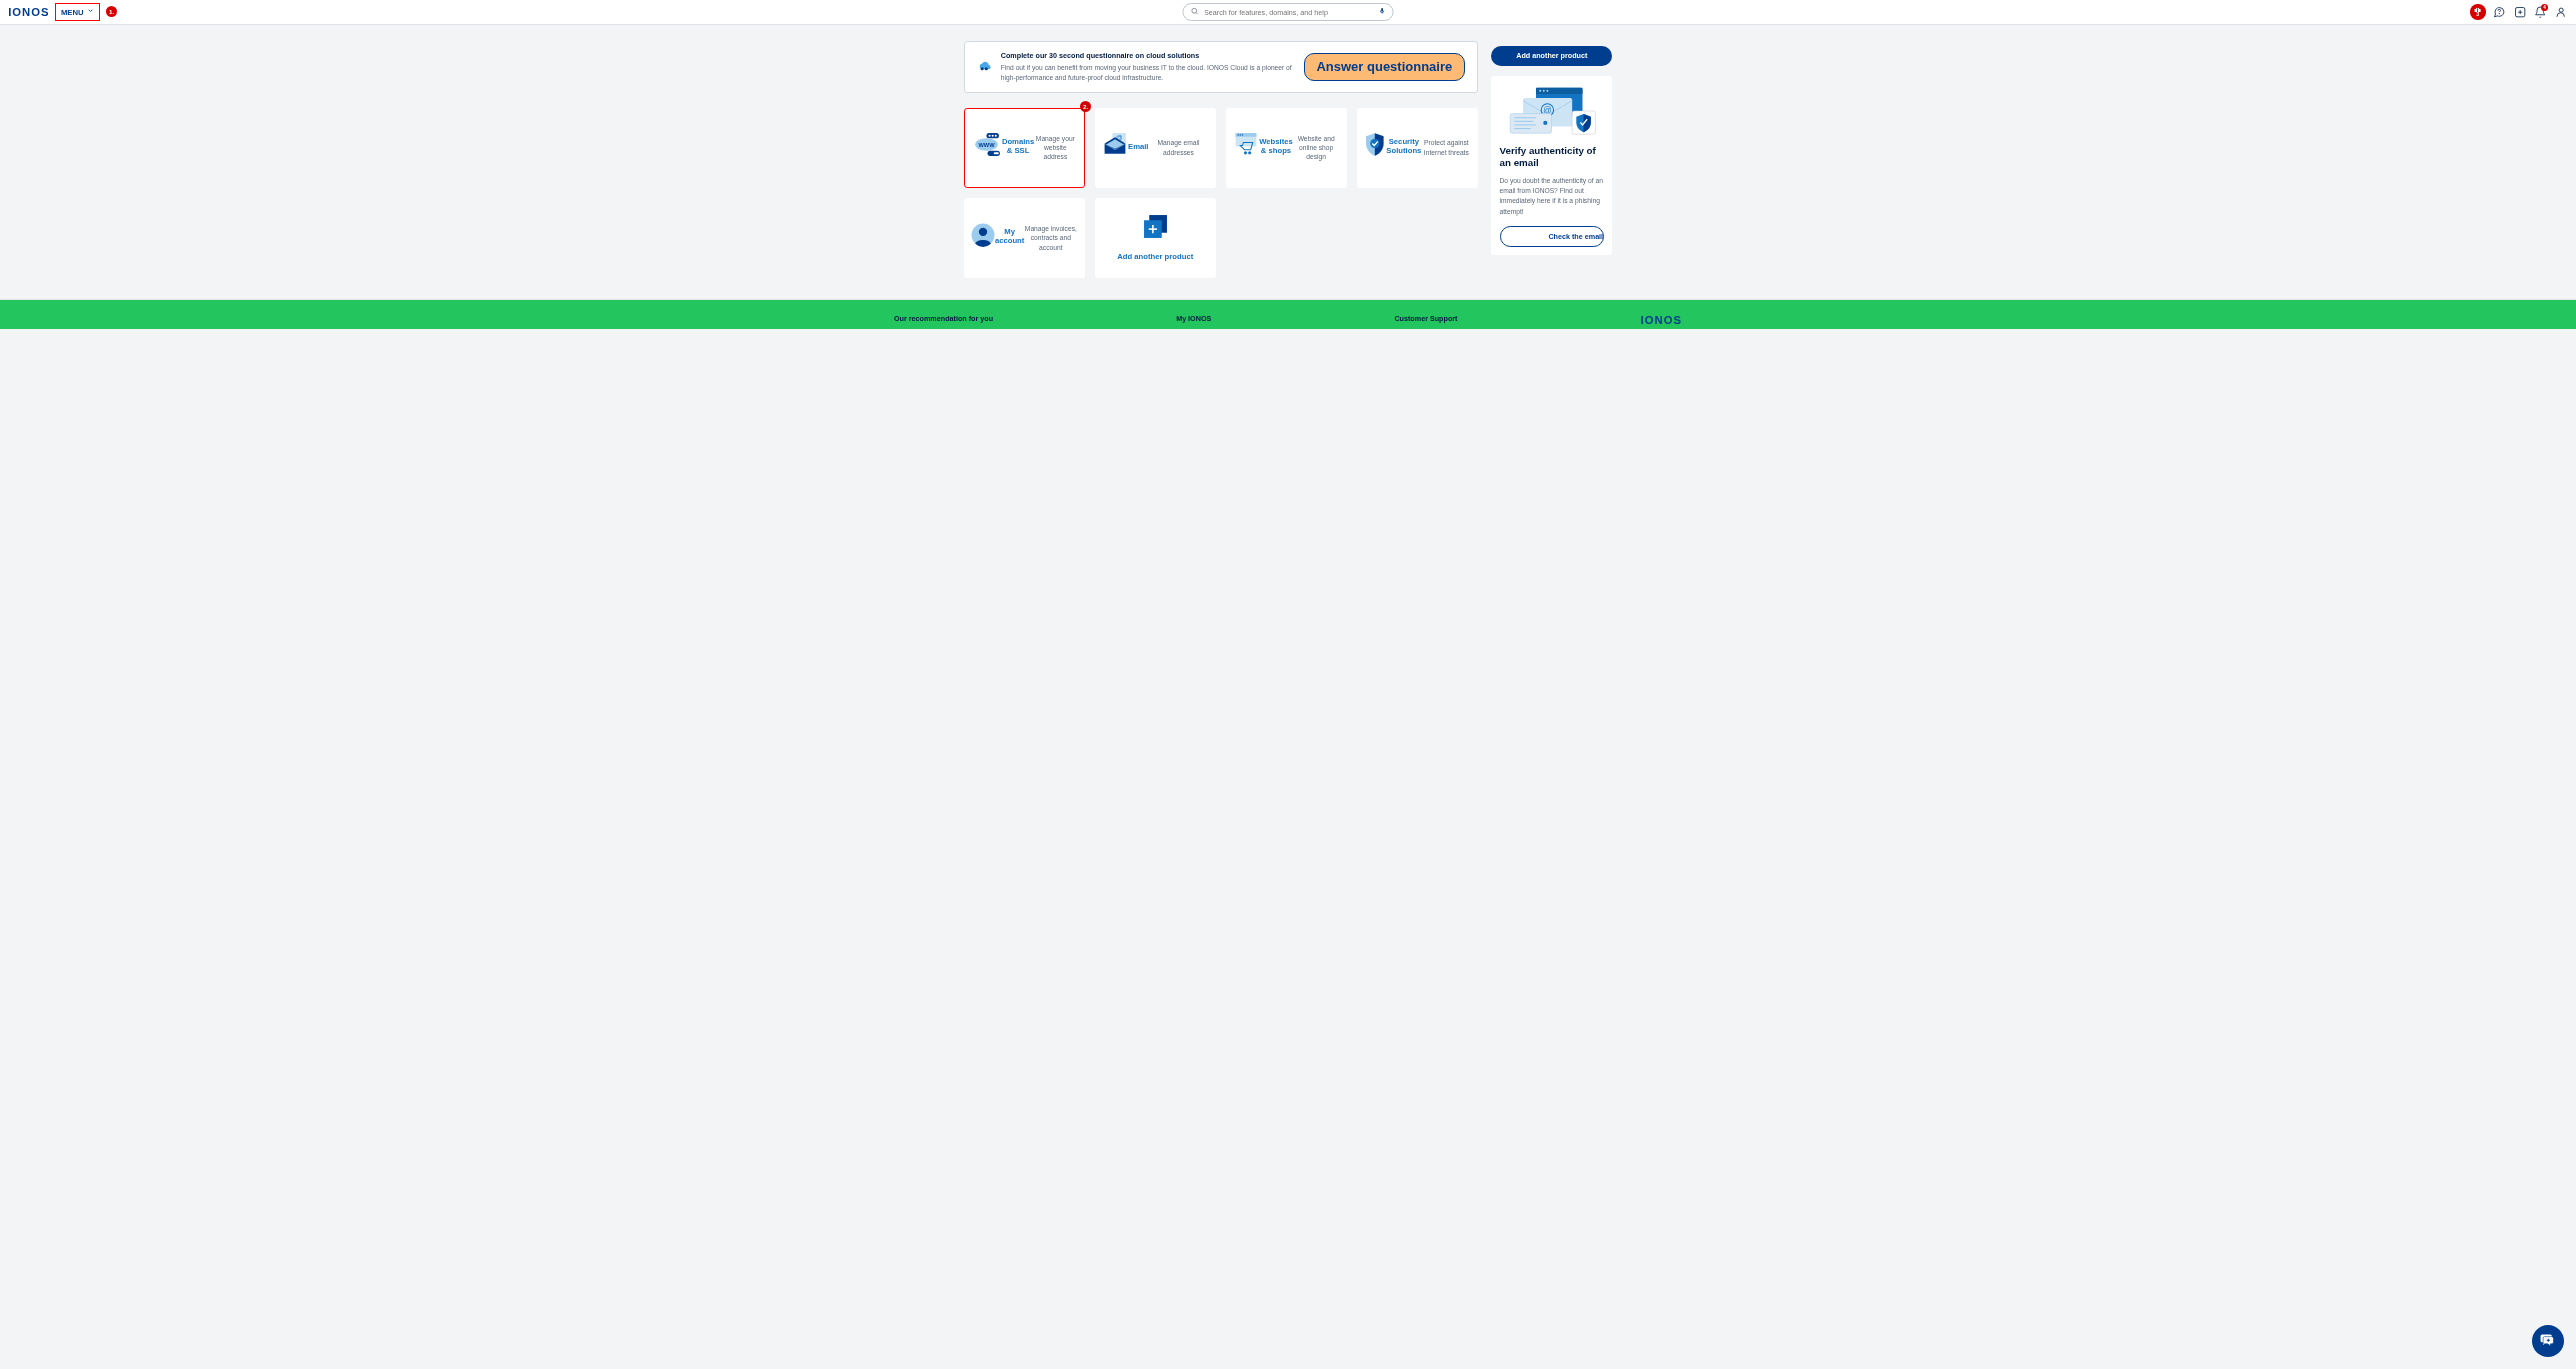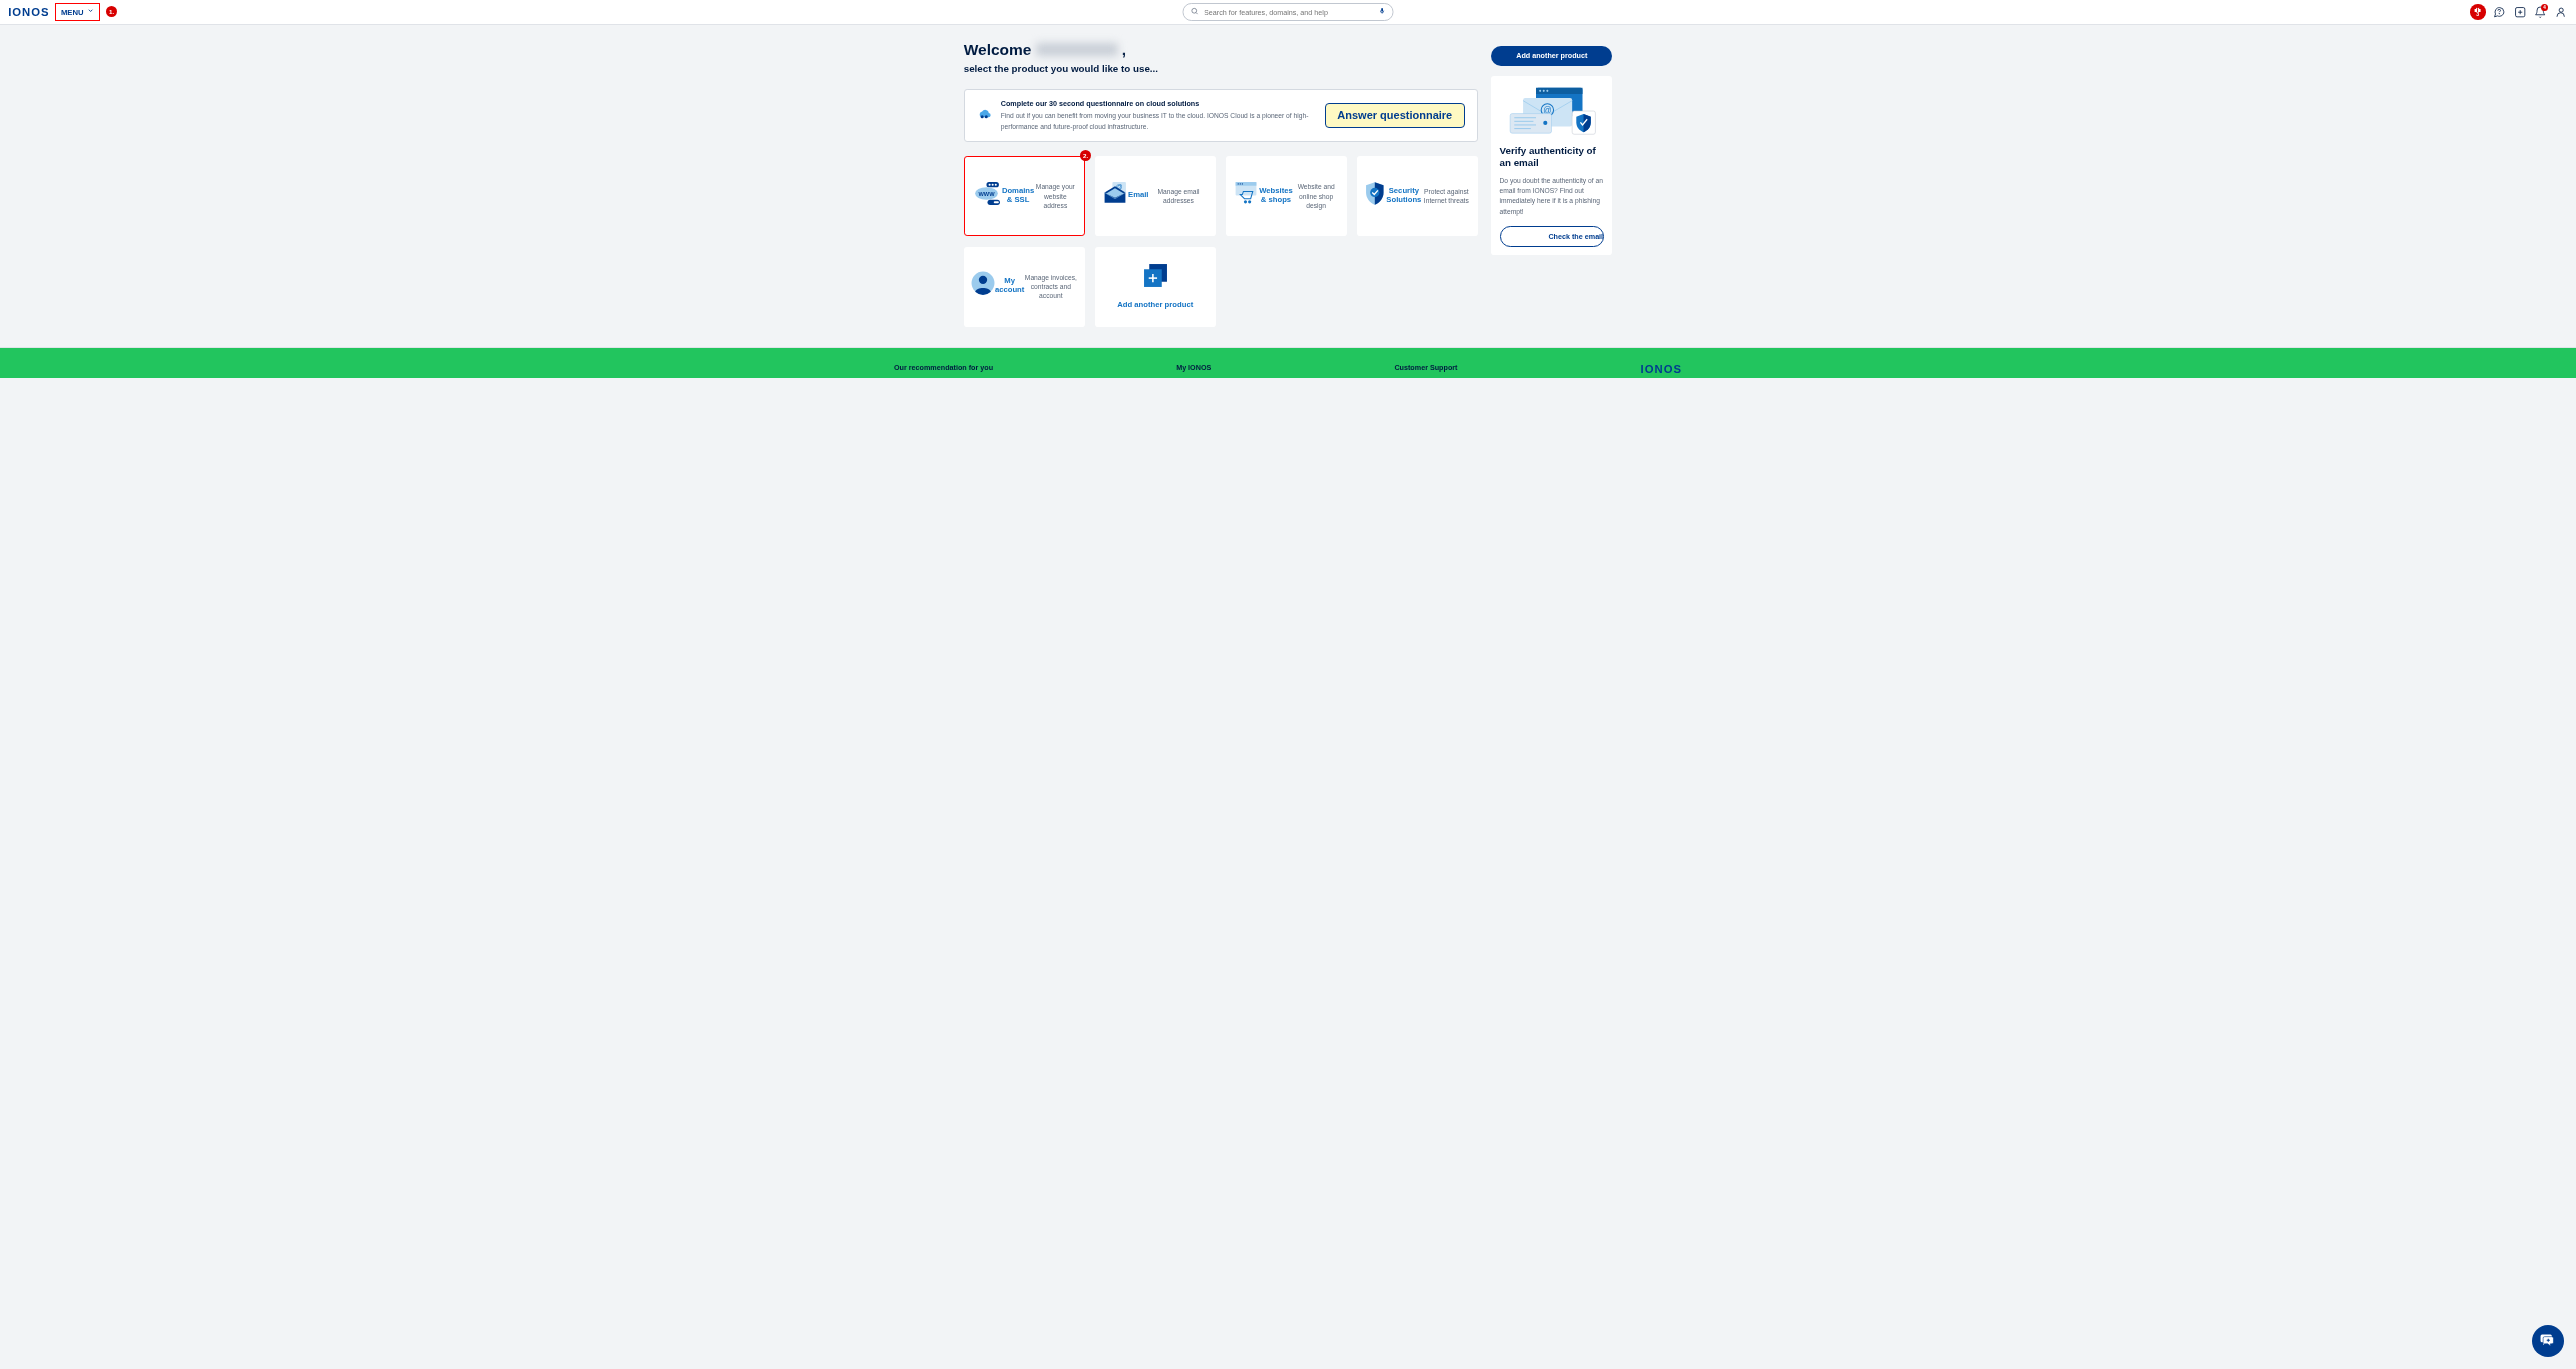--- a/index.html
+++ b/index.html
@@ -193,27 +193,27 @@
     font-weight: 700;
     color: #001b41;
     margin-bottom: 3.1px;
   }
   .banner-txt p {
     font-size: 6.7px;
     color: #5a6677;
     line-height: 1.5;
   }
   .banner-btn {
-    background: #fef9c3;
+    background: #fdba74;
     border: 0.5px solid #003d8f;
     color: #003d8f;
     font-weight: 700;
-    font-size: 11px;
+    font-size: 13px;
     padding: 5.2px 11.3px;
-    border-radius: 4px;
+    border-radius: 10px;
     cursor: pointer;
     white-space: nowrap;
   }
   
   .grid {
     display: grid;
     grid-template-columns: repeat(4, 1fr);
     gap: 10.3px;
   }
   .tile {
@@ -409,30 +409,20 @@
       <svg width="12.4" height="12.4" viewBox="0 0 24 24" fill="none" stroke="#001b41" stroke-width="1.6">
           <circle cx="12" cy="8" r="4"></circle>
           <path d="M4 21v-1a7 7 0 0 1 14 0v1"></path>
         </svg>
     </div>
   </div>
 </div>
 
 <div class="main">
   <div class="left-col">
-    <div class="welcome-row">
-      <div class="welcome-text">
-        <h1>
-          <span>Welcome</span>
-          <span class="blur-name"></span>
-          <span>,</span>
-        </h1>
-        <p>select the product you would like to use...</p>
-      </div>
-    </div>
 
     <div class="banner">
       <span>
         <svg width="14.4" height="10.3" viewBox="0 0 28 20">
             <path d="M8 16a6 6 0 0 1 2-11 7 7 0 0 1 13 3 4 4 0 0 1-1 8H8z" fill="#4aa7e8"></path>
             <circle cx="10" cy="15" r="3" fill="#003d8f"></circle>
             <circle cx="18" cy="15" r="3" fill="#003d8f"></circle>
           </svg>
       </span>
       <div class="banner-txt">

